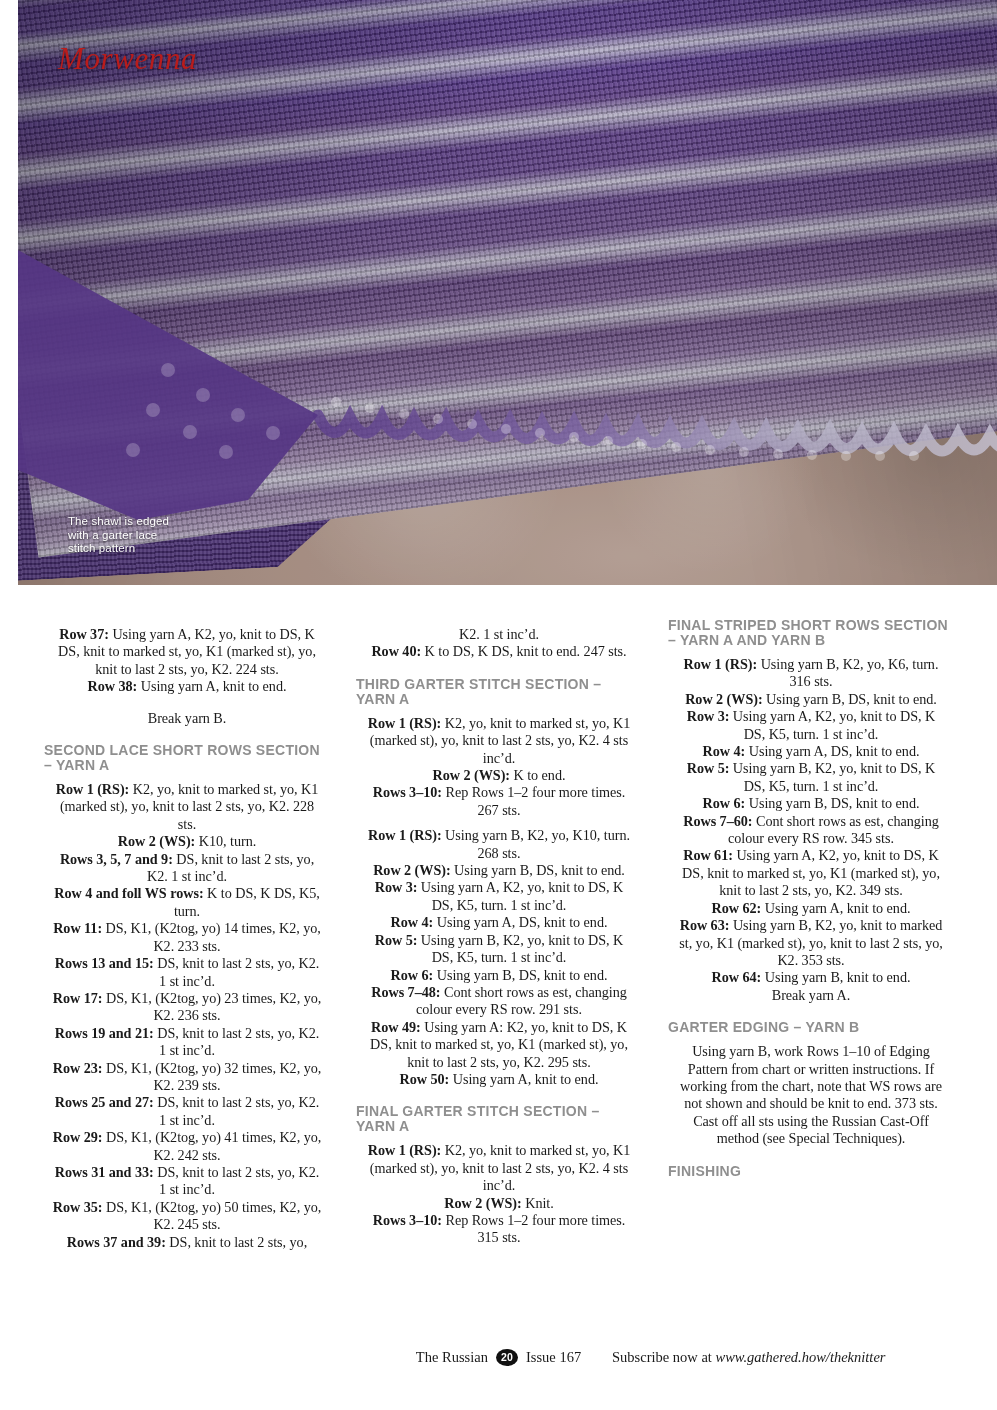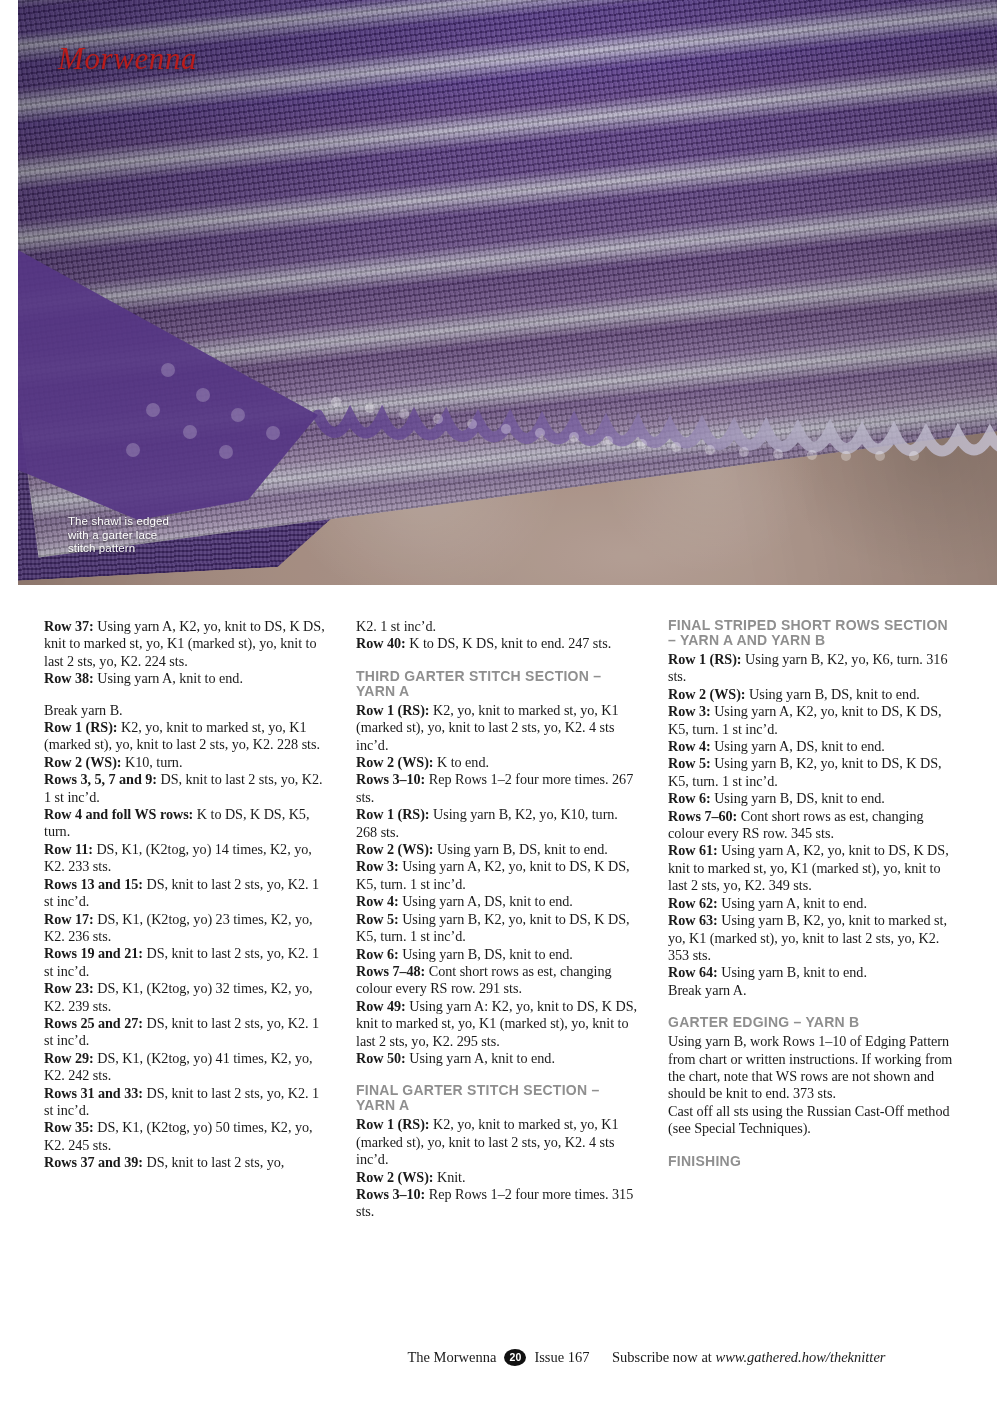--- a/index.html
+++ b/index.html
@@ -111,24 +111,24 @@
   }
 
   
   .columns {
     position:absolute;
     left:44px; top:618px; width:910px; height:710px;
     display:flex; gap:26px;
   }
   .col { width: 286px; }
   .col p {
-    margin:0;
+    margin:8px;
     font-size:14.2px;
     line-height:17.4px;
-    text-align:left;
+    text-align:center;
     letter-spacing:-.05px;
   }
   .col p.gap { margin-top:14px; }
   .col p b { font-weight:700; }
   .section-head {
     font-family:"Liberation Sans", sans-serif;
     font-weight:700;
     font-size:14px;
     line-height:15px;
     letter-spacing:.25px;
@@ -244,20 +244,21 @@
       <div>with a garter lace</div>
       <div>stitch pattern</div>
     </div>
   </div>
 </div>
 
 <div class="columns">
   <div class="col">
       <p><b>Row 37:</b> Using yarn A, K2, yo, knit to DS, K DS, knit to marked st, yo, K1 (marked st), yo, knit to last 2 sts, yo, K2. 224 sts.<br><b>Row 38:</b> Using yarn A, knit to end.</p>
       <p class="gap">Break yarn B.</p>
+      <div class="section-head">SECOND LACE SHORT ROWS SECTION – YARN A</div>
       <p><b>Row 1 (RS):</b> K2, yo, knit to marked st, yo, K1 (marked st), yo, knit to last 2 sts, yo, K2. 228 sts.<br><b>Row 2 (WS):</b> K10, turn.<br><b>Rows 3, 5, 7 and 9:</b> DS, knit to last 2 sts, yo, K2. 1 st inc’d.<br><b>Row 4 and foll WS rows:</b> K to DS, K DS, K5, turn.<br><b>Row 11:</b> DS, K1, (K2tog, yo) 14 times, K2, yo, K2. 233 sts.<br><b>Rows 13 and 15:</b> DS, knit to last 2 sts, yo, K2. 1 st inc’d.<br><b>Row 17:</b> DS, K1, (K2tog, yo) 23 times, K2, yo, K2. 236 sts.<br><b>Rows 19 and 21:</b> DS, knit to last 2 sts, yo, K2. 1 st inc’d.<br><b>Row 23:</b> DS, K1, (K2tog, yo) 32 times, K2, yo, K2. 239 sts.<br><b>Rows 25 and 27:</b> DS, knit to last 2 sts, yo, K2. 1 st inc’d.<br><b>Row 29:</b> DS, K1, (K2tog, yo) 41 times, K2, yo, K2. 242 sts.<br><b>Rows 31 and 33:</b> DS, knit to last 2 sts, yo, K2. 1 st inc’d.<br><b>Row 35:</b> DS, K1, (K2tog, yo) 50 times, K2, yo, K2. 245 sts.<br><b>Rows 37 and 39:</b> DS, knit to last 2 sts, yo,</p>
     </div>
   <div class="col">
       <p>K2. 1 st inc’d.<br><b>Row 40:</b> K to DS, K DS, knit to end. 247 sts.</p>
       <div class="section-head">THIRD GARTER STITCH SECTION – YARN A</div>
       <p><b>Row 1 (RS):</b> K2, yo, knit to marked st, yo, K1 (marked st), yo, knit to last 2 sts, yo, K2. 4 sts inc’d.<br><b>Row 2 (WS):</b> K to end.<br><b>Rows 3–10:</b> Rep Rows 1–2 four more times. 267 sts.</p>
       <p><b>Row 1 (RS):</b> Using yarn B, K2, yo, K10, turn. 268 sts.<br><b>Row 2 (WS):</b> Using yarn B, DS, knit to end.<br><b>Row 3:</b> Using yarn A, K2, yo, knit to DS, K DS, K5, turn. 1 st inc’d.<br><b>Row 4:</b> Using yarn A, DS, knit to end.<br><b>Row 5:</b> Using yarn B, K2, yo, knit to DS, K DS, K5, turn. 1 st inc’d.<br><b>Row 6:</b> Using yarn B, DS, knit to end.<br><b>Rows 7–48:</b> Cont short rows as est, changing colour every RS row. 291 sts.<br><b>Row 49:</b> Using yarn A: K2, yo, knit to DS, K DS, knit to marked st, yo, K1 (marked st), yo, knit to last 2 sts, yo, K2. 295 sts.<br><b>Row 50:</b> Using yarn A, knit to end.</p>
       <div class="section-head">FINAL GARTER STITCH SECTION – YARN A</div>
       <p><b>Row 1 (RS):</b> K2, yo, knit to marked st, yo, K1 (marked st), yo, knit to last 2 sts, yo, K2. 4 sts inc’d.<br><b>Row 2 (WS):</b> Knit.<br><b>Rows 3–10:</b> Rep Rows 1–2 four more times. 315 sts.</p>
     </div>
@@ -265,20 +266,20 @@
       <div class="section-head first">FINAL STRIPED SHORT ROWS SECTION – YARN A AND YARN B</div>
       <p><b>Row 1 (RS):</b> Using yarn B, K2, yo, K6, turn. 316 sts.<br><b>Row 2 (WS):</b> Using yarn B, DS, knit to end.<br><b>Row 3:</b> Using yarn A, K2, yo, knit to DS, K DS, K5, turn. 1 st inc’d.<br><b>Row 4:</b> Using yarn A, DS, knit to end.<br><b>Row 5:</b> Using yarn B, K2, yo, knit to DS, K DS, K5, turn. 1 st inc’d.<br><b>Row 6:</b> Using yarn B, DS, knit to end.<br><b>Rows 7–60:</b> Cont short rows as est, changing colour every RS row. 345 sts.<br><b>Row 61:</b> Using yarn A, K2, yo, knit to DS, K DS, knit to marked st, yo, K1 (marked st), yo, knit to last 2 sts, yo, K2. 349 sts.<br><b>Row 62:</b> Using yarn A, knit to end.<br><b>Row 63:</b> Using yarn B, K2, yo, knit to marked st, yo, K1 (marked st), yo, knit to last 2 sts, yo, K2. 353 sts.<br><b>Row 64:</b> Using yarn B, knit to end.<br>Break yarn A.</p>
       <div class="section-head">GARTER EDGING – YARN B</div>
       <p>Using yarn B, work Rows 1–10 of Edging Pattern from chart or written instructions. If working from the chart, note that WS rows are not shown and should be knit to end. 373 sts.<br>Cast off all sts using the Russian Cast-Off method (see Special Techniques).</p>
       <div class="section-head">FINISHING</div>
     </div>
 </div>
 
 <div class="footer">
   <div class="footer-left">
-    <span>The Morwenna</span>
+    <span>The Russian</span>
     <span class="page-badge">20</span>
     <span>Issue 167</span>
   </div>
   <div class="footer-right">
     <span>Subscribe now at </span><i>www.gathered.how/theknitter</i>
   </div>
 </div>
 
 </body></html>

